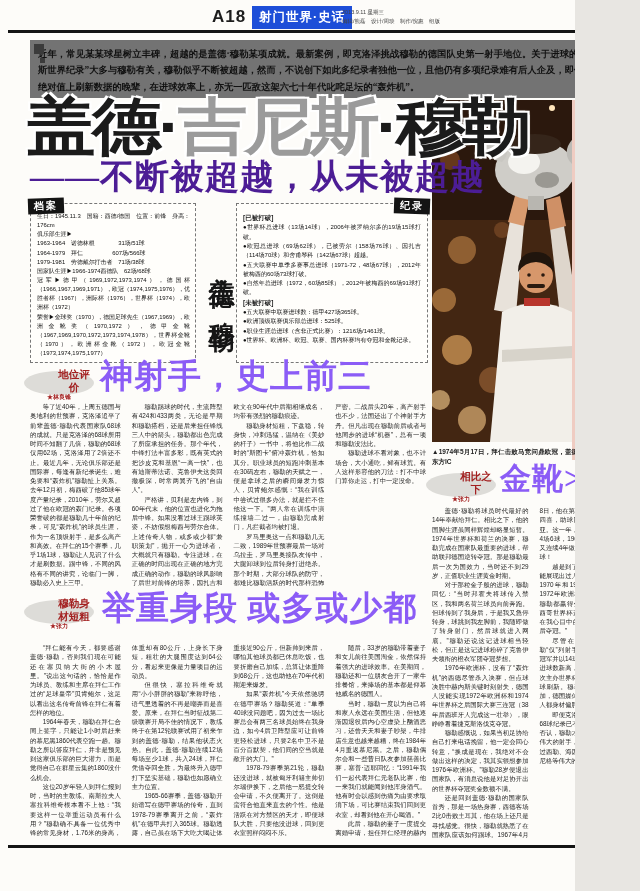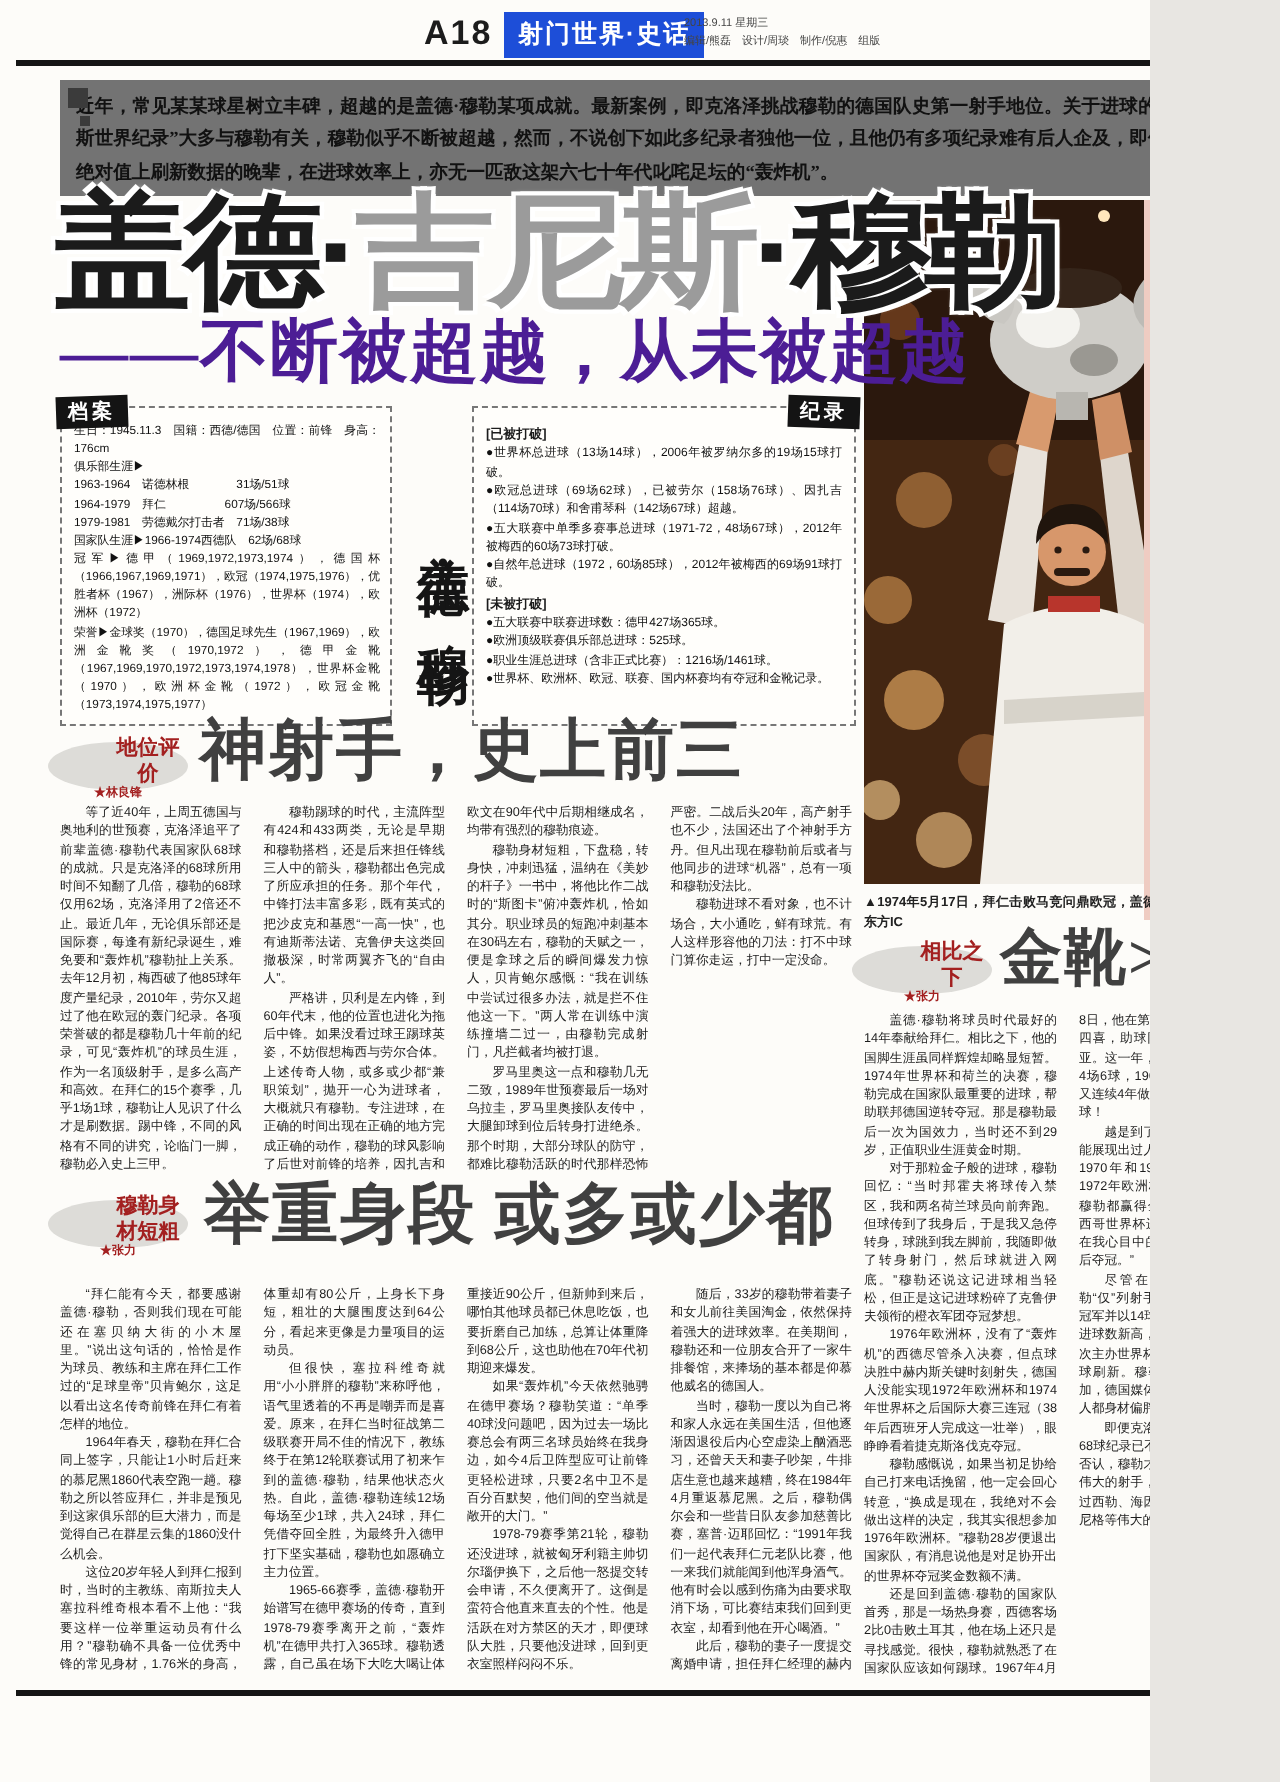--- a/index.html
+++ b/index.html
@@ -48,21 +48,21 @@
   .records .ln{font:6px/1.55 "Liberation Sans",sans-serif;color:#111;text-align:justify;margin:0;}
   .vname{position:absolute;left:198px;top:206px;width:36px;height:156px;
          writing-mode:vertical-rl;text-orientation:upright;
          font:900 26px/1 "Liberation Serif",serif;letter-spacing:5px;color:#151515;text-align:center;}
   
   .seclabel{position:absolute;width:62px;height:30px;text-align:center;}
   .seclabel:before{content:"";position:absolute;left:-4px;top:2px;width:70px;height:24px;
                    background:#dddcd8;border-radius:50%;}
   .seclabel .l1{position:relative;font:bold 10.5px/1.2 "Liberation Serif",serif;color:#a32020;display:block;margin-left:30px;}
   .seclabel .l2{position:relative;font:bold 6px/1.2 "Liberation Sans",sans-serif;color:#a32020;display:block;}
-  .arttitle{position:absolute;font:900 33px/1 "Liberation Serif",serif;color:#404040;
+  .arttitle{position:absolute;font:900 33px/1 "Liberation Serif",serif;color:#8b5cf6;
             letter-spacing:1px;white-space:nowrap;}
   
   .cols{position:absolute;overflow:hidden;column-gap:11px;column-fill:auto;}
   .cols p{margin:0;text-indent:2em;font:6.35px/1.46 "Liberation Sans",sans-serif;color:#1d1d1d;text-align:justify;}
   .cols4a{left:30px;top:402px;width:396px;height:186px;column-count:4;}
   .cols4b{left:30px;top:643px;width:396px;height:198px;column-count:4;}
   .cols2{left:432px;top:506px;width:204px;height:334px;column-count:2;}
 </style>
 </head>
 <body>

